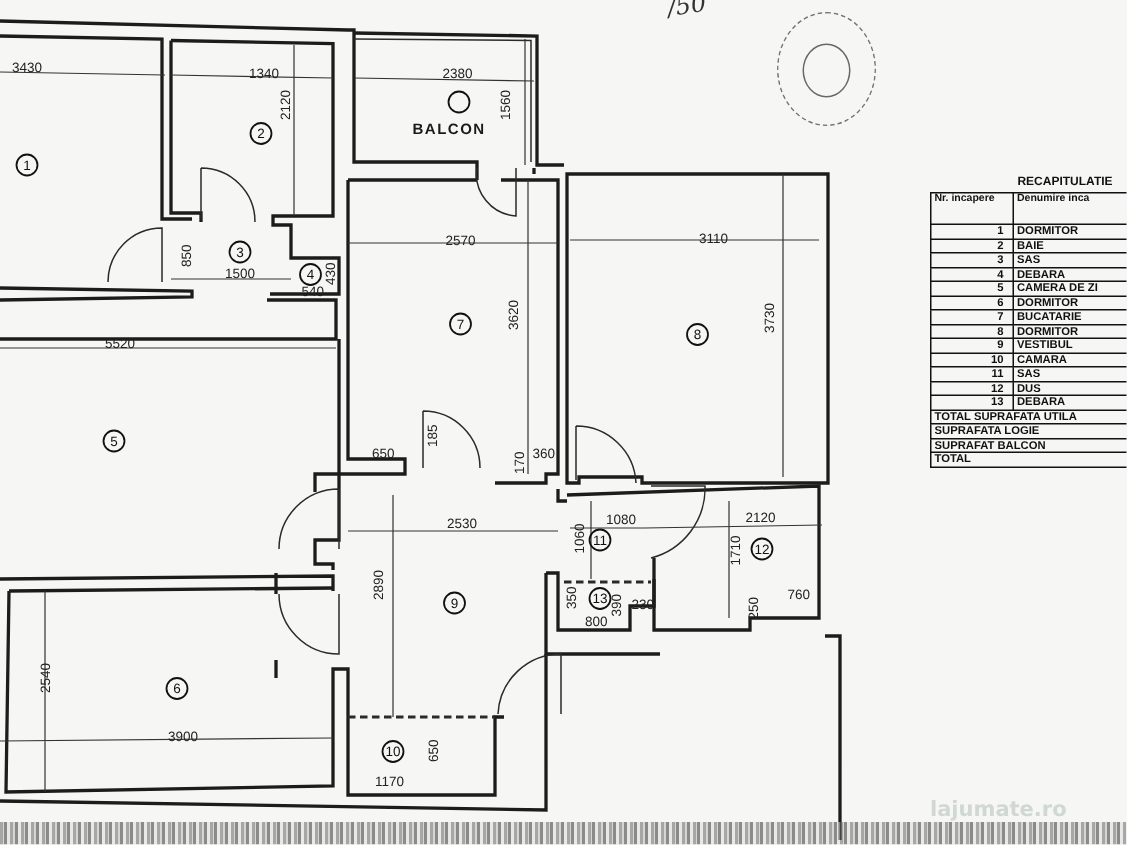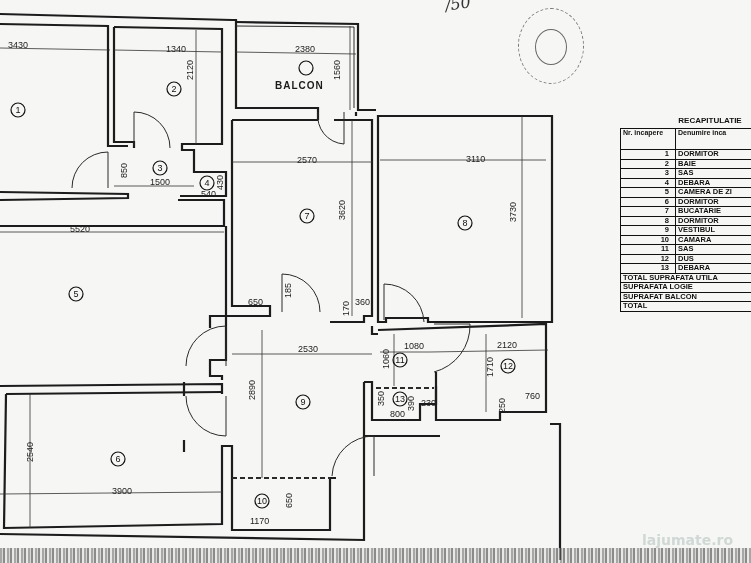--- a/index.html
+++ b/index.html
@@ -20,21 +20,21 @@
   .recap td { border: 1px solid #111; padding: 0 2px; height: 8.5px; line-height: 8.5px; white-space: nowrap; overflow: hidden; }
   .recap td.nr { width: 46px; text-align: right; padding-right: 6px; }
   .recap th { border: 1px solid #111; font-size: 7px; font-weight: bold; text-align: left; padding: 0 2px; vertical-align: top; height: 20px; }
   .recap tr.total td { text-align: left; }
 
   .stamp { position: absolute; left: 518px; top: 8px; width: 64px; height: 74px; border-radius: 50%; border: 1.5px dashed #555; opacity: 0.8; }
   .stamp-inner { position: absolute; left: 16px; top: 20px; width: 30px; height: 34px; border-radius: 50%; border: 1px solid #444; }
   .note { position: absolute; left: 445px; top: -6px; font-family: "DejaVu Serif", serif; font-size: 16px; font-style: italic; color: #333; transform: rotate(-8deg); }
   .noise { position: absolute; left: 0; top: 548px; width: 751px; height: 15px;
     background: repeating-linear-gradient(90deg, #666 0 2px, #bbb 2px 3px, #333 3px 5px, #ddd 5px 7px); opacity: 0.55; }
-  .watermark { position: absolute; left: 642px; top: 532px; font-family: "DejaVu Sans", sans-serif; font-size: 14px; color: #cfd8d4; font-weight: bold; }
+  .watermark { position: absolute; left: 620px; top: 532px; font-family: "DejaVu Sans", sans-serif; font-size: 14px; color: #cfd8d4; font-weight: bold; }
 </style>
 </head>
 <body>
 
 <svg id="plan" viewBox="0 0 751 563" xmlns="http://www.w3.org/2000/svg">
 
   <g>
 
     <path class="wall" d="M0 14 L232 20 L236 20 L236 108 L318 108 L318 120"></path>
     <path class="wall" d="M0 24 L108 26 L108 146 L128 146"></path>

